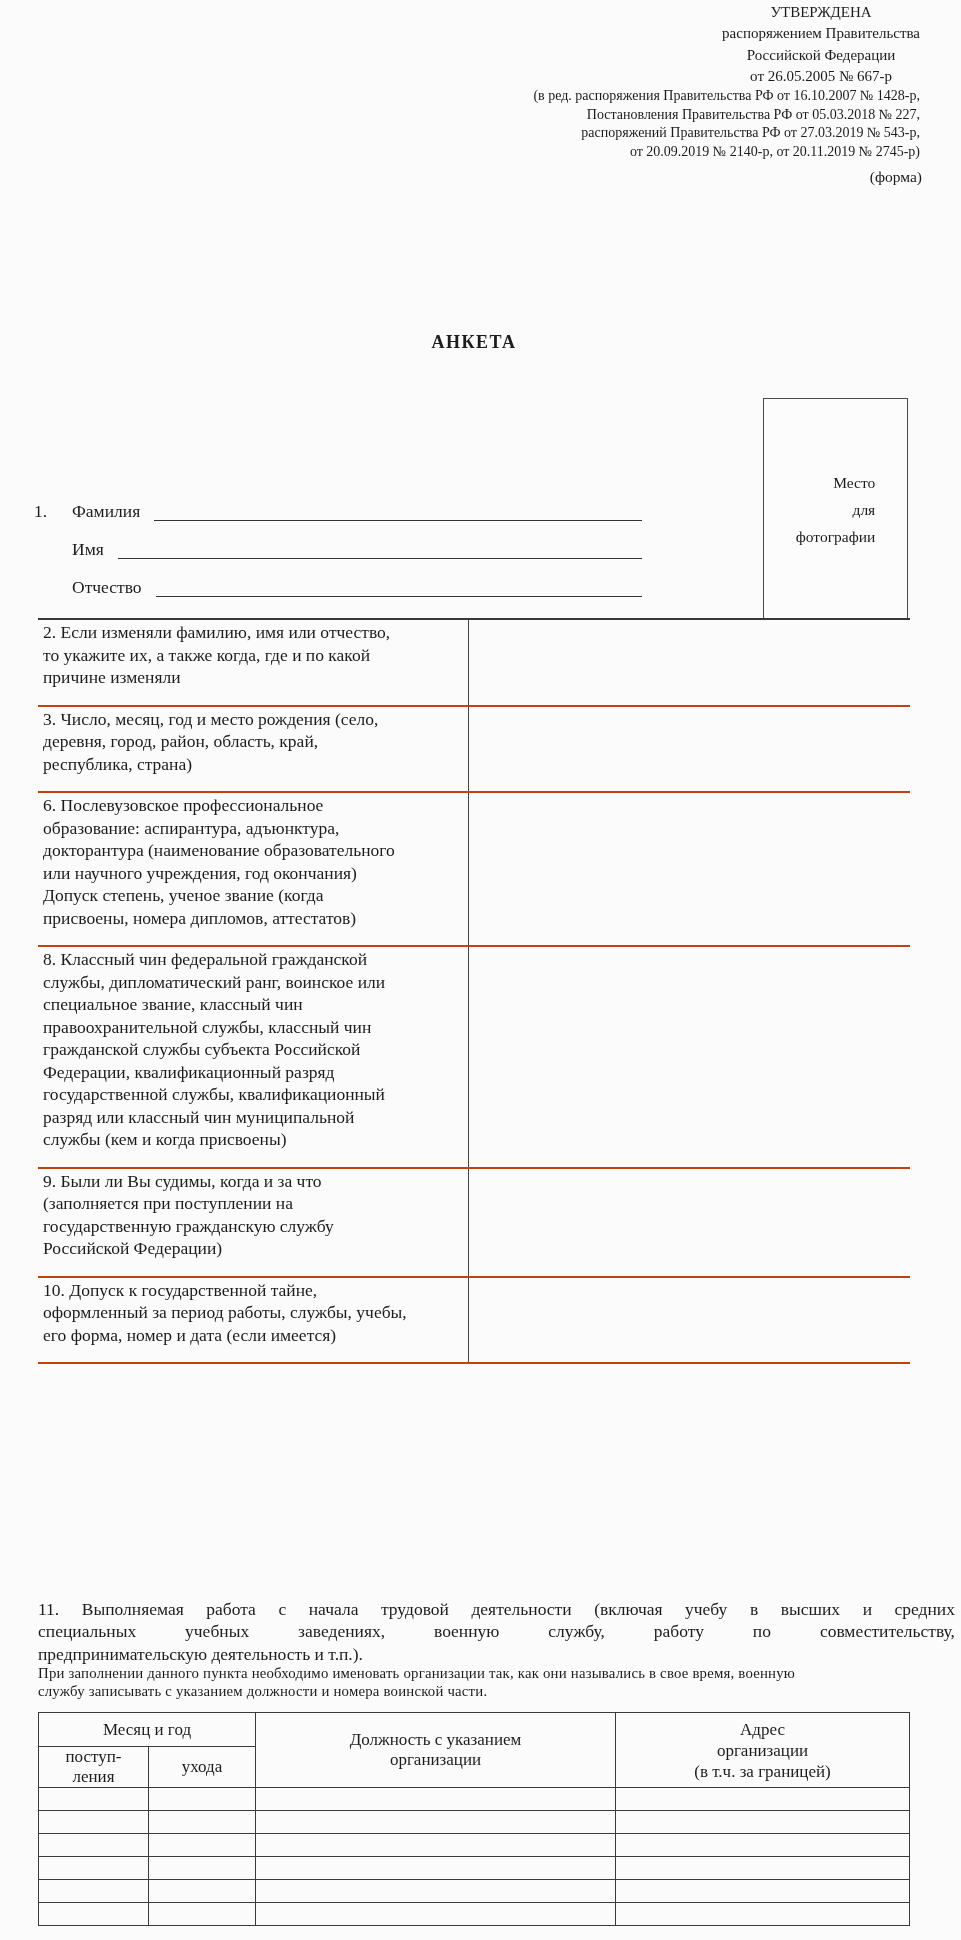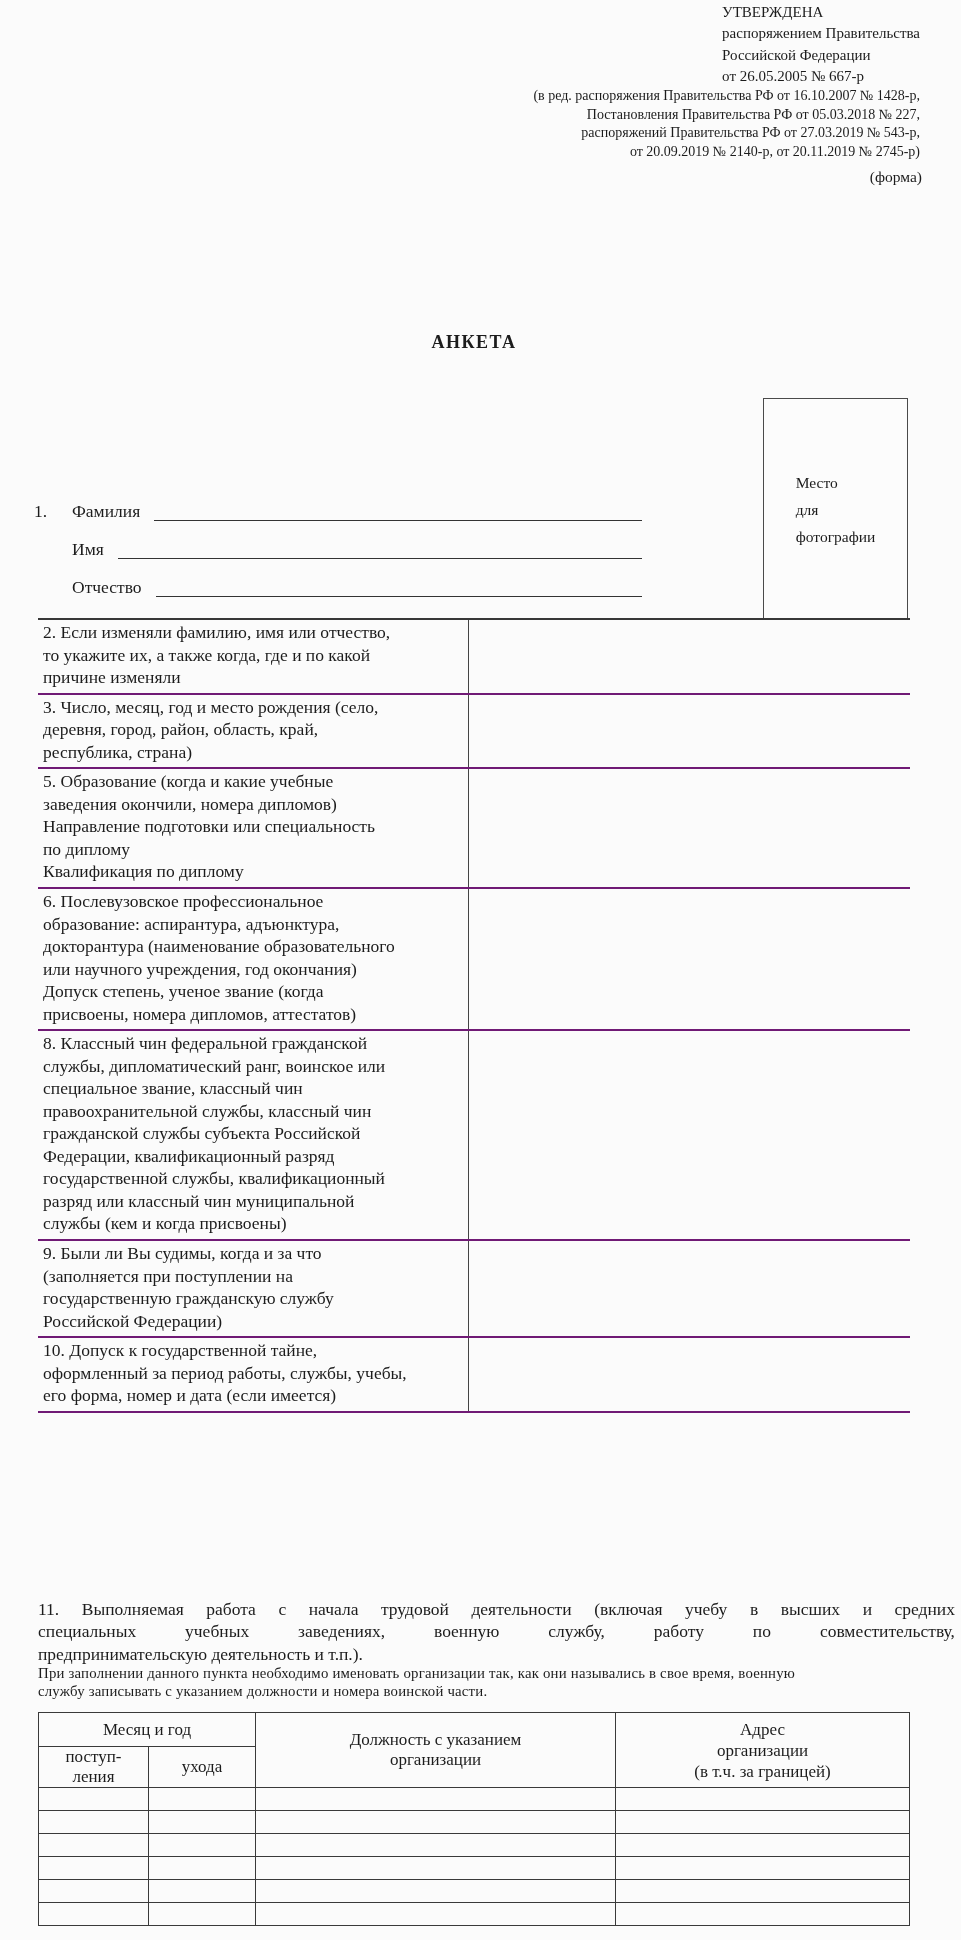--- a/index.html
+++ b/index.html
@@ -11,21 +11,21 @@
   .page{
     position:relative;
     width:961px;height:1940px;
     margin:0 auto;
     background:#fbfbfb;
     overflow:hidden;
   }
   
   .approval{
     position:absolute;top:2px;right:41px;
-    text-align:left;
+    text-align:center;
     font-size:15px;line-height:21.3px;
     white-space:pre-line;
   }
   .amendments{
     position:absolute;top:87px;right:41px;
     text-align:right;
     font-size:14px;line-height:18.6px;
     white-space:pre-line;
   }
   .form-note{
@@ -36,21 +36,21 @@
   .doc-title{
     position:absolute;top:332px;left:38px;width:872px;
     text-align:center;
     font-size:18px;font-weight:bold;letter-spacing:1.5px;
   }
   
   .photo-box{
     position:absolute;left:763px;top:398px;width:145px;height:222px;
     border:1px solid #4a4a4a;
     display:flex;align-items:center;justify-content:center;
-    text-align:left;
+    text-align:right;
     font-size:15.5px;line-height:27px;
     white-space:pre-line;
     box-sizing:border-box;
     background:#fcfcfc;
   }
   
   .fio-row{
     position:absolute;left:34px;width:608px;height:22px;
     display:flex;align-items:flex-end;
     font-size:17.5px;line-height:20px;
@@ -59,22 +59,22 @@
   .fio-label{flex:0 0 auto;padding-right:14px;}
   .fio-line{flex:1 1 auto;border-bottom:1.5px solid #333;height:100%;}
   
   .mtable{
     position:absolute;left:38px;top:618px;width:872px;
     border-collapse:collapse;table-layout:fixed;
     font-size:17.5px;line-height:22.5px;
   }
   .mtable td{
     vertical-align:top;
-    border-bottom:2px solid #701a75;
-    padding:1px 8px 4px 5px;
+    border-bottom:2px solid #c2410c;
+    padding:1px 8px 16px 5px;
     overflow:hidden;
   }
   .mtable td.q{border-right:1.5px solid #444;}
   .mtable{border-top:2px solid #383838;}
   .pre{white-space:pre-line;}
   
   .sec11{
     position:absolute;left:38px;top:1598px;width:917px;
     font-size:17.5px;line-height:22.3px;
   }
@@ -153,30 +153,20 @@
 причине изменяли</div>
           </td>
       <td class="a"></td>
     </tr>
     <tr style="height:71px">
       <td class="q">
             <div class="pre">3. Число, месяц, год и место рождения (село,
 деревня, город, район, область, край,
 республика, страна)</div>
           </td>
-      <td class="a"></td>
-    </tr>
-    <tr style="height:120px">
-      <td class="q">
-        <div class="pre">5. Образование (когда и какие учебные
-заведения окончили, номера дипломов)</div>
-        <div class="pre">Направление подготовки или специальность
-по диплому</div>
-        <div class="pre">Квалификация по диплому</div>
-      </td>
       <td class="a"></td>
     </tr>
     <tr style="height:138px">
       <td class="q">
         <div class="pre">6. Послевузовское профессиональное
 образование: аспирантура, адъюнктура,
 докторантура (наименование образовательного
 или научного учреждения, год окончания)</div>
         <div class="pre">Допуск степень, ученое звание (когда
 присвоены, номера дипломов, аттестатов)</div>

